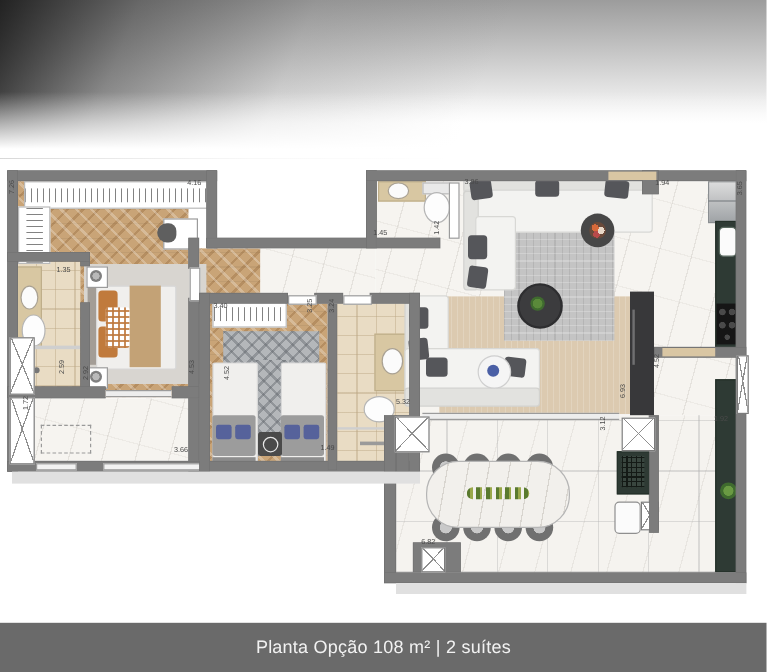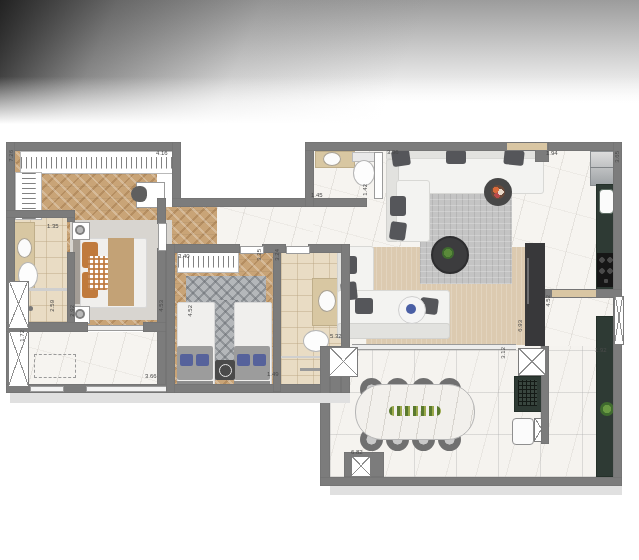--- a/index.html
+++ b/index.html
@@ -261,13 +261,16 @@
   <span class="a lbl" style="left:387px;top:149px">3.96</span>
   <span class="a lbl" style="left:330px;top:333px">5.32</span>
   <span class="a lbl v" style="left:517px;top:320px">6.93</span>
   <span class="a lbl v" style="left:500px;top:347px">3.12</span>
   <span class="a lbl v" style="left:545px;top:295px">4.52</span>
   <span class="a lbl" style="left:546px;top:150px">1.94</span>
   <span class="a lbl v" style="left:614px;top:151px">3.65</span>
   <span class="a lbl" style="left:595px;top:347px">1.92</span>
   <span class="a lbl" style="left:351px;top:449px">6.82</span>
 
+  <div id="banner" class="a">
+    <span>Planta Opção 108 m² | 2 suítes</span>
+  </div>
 </div>
 
 </body></html>

